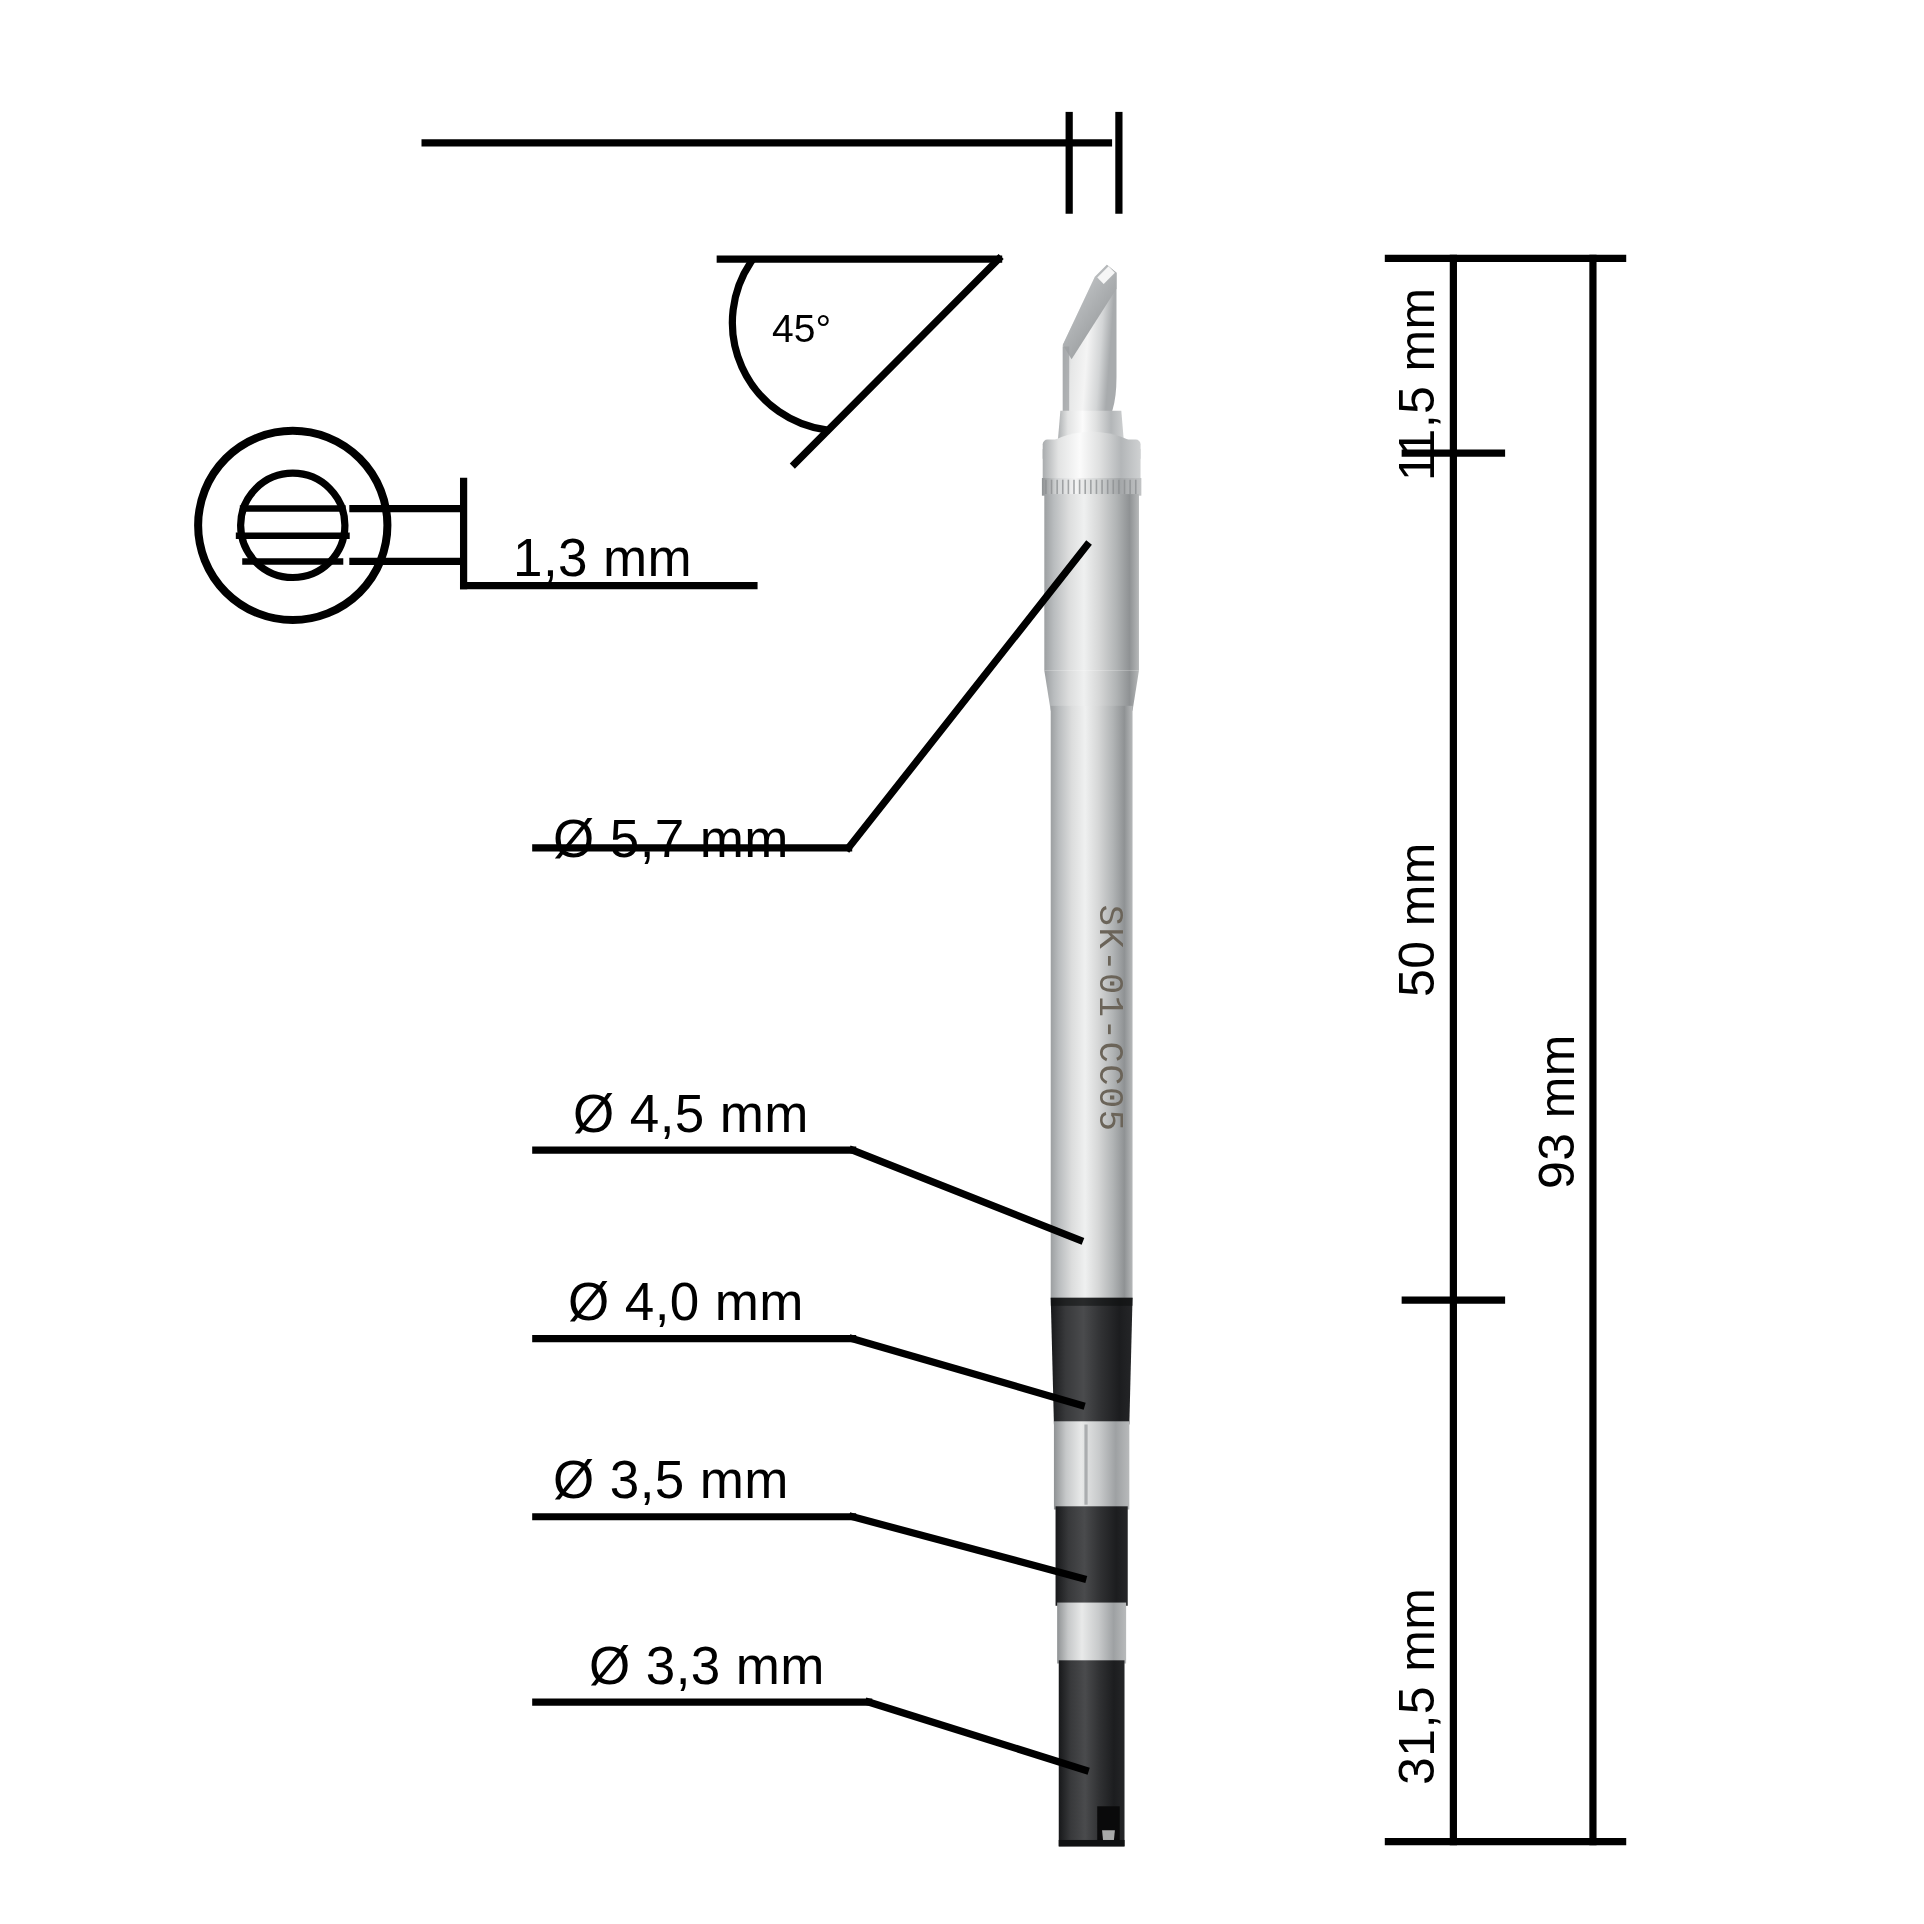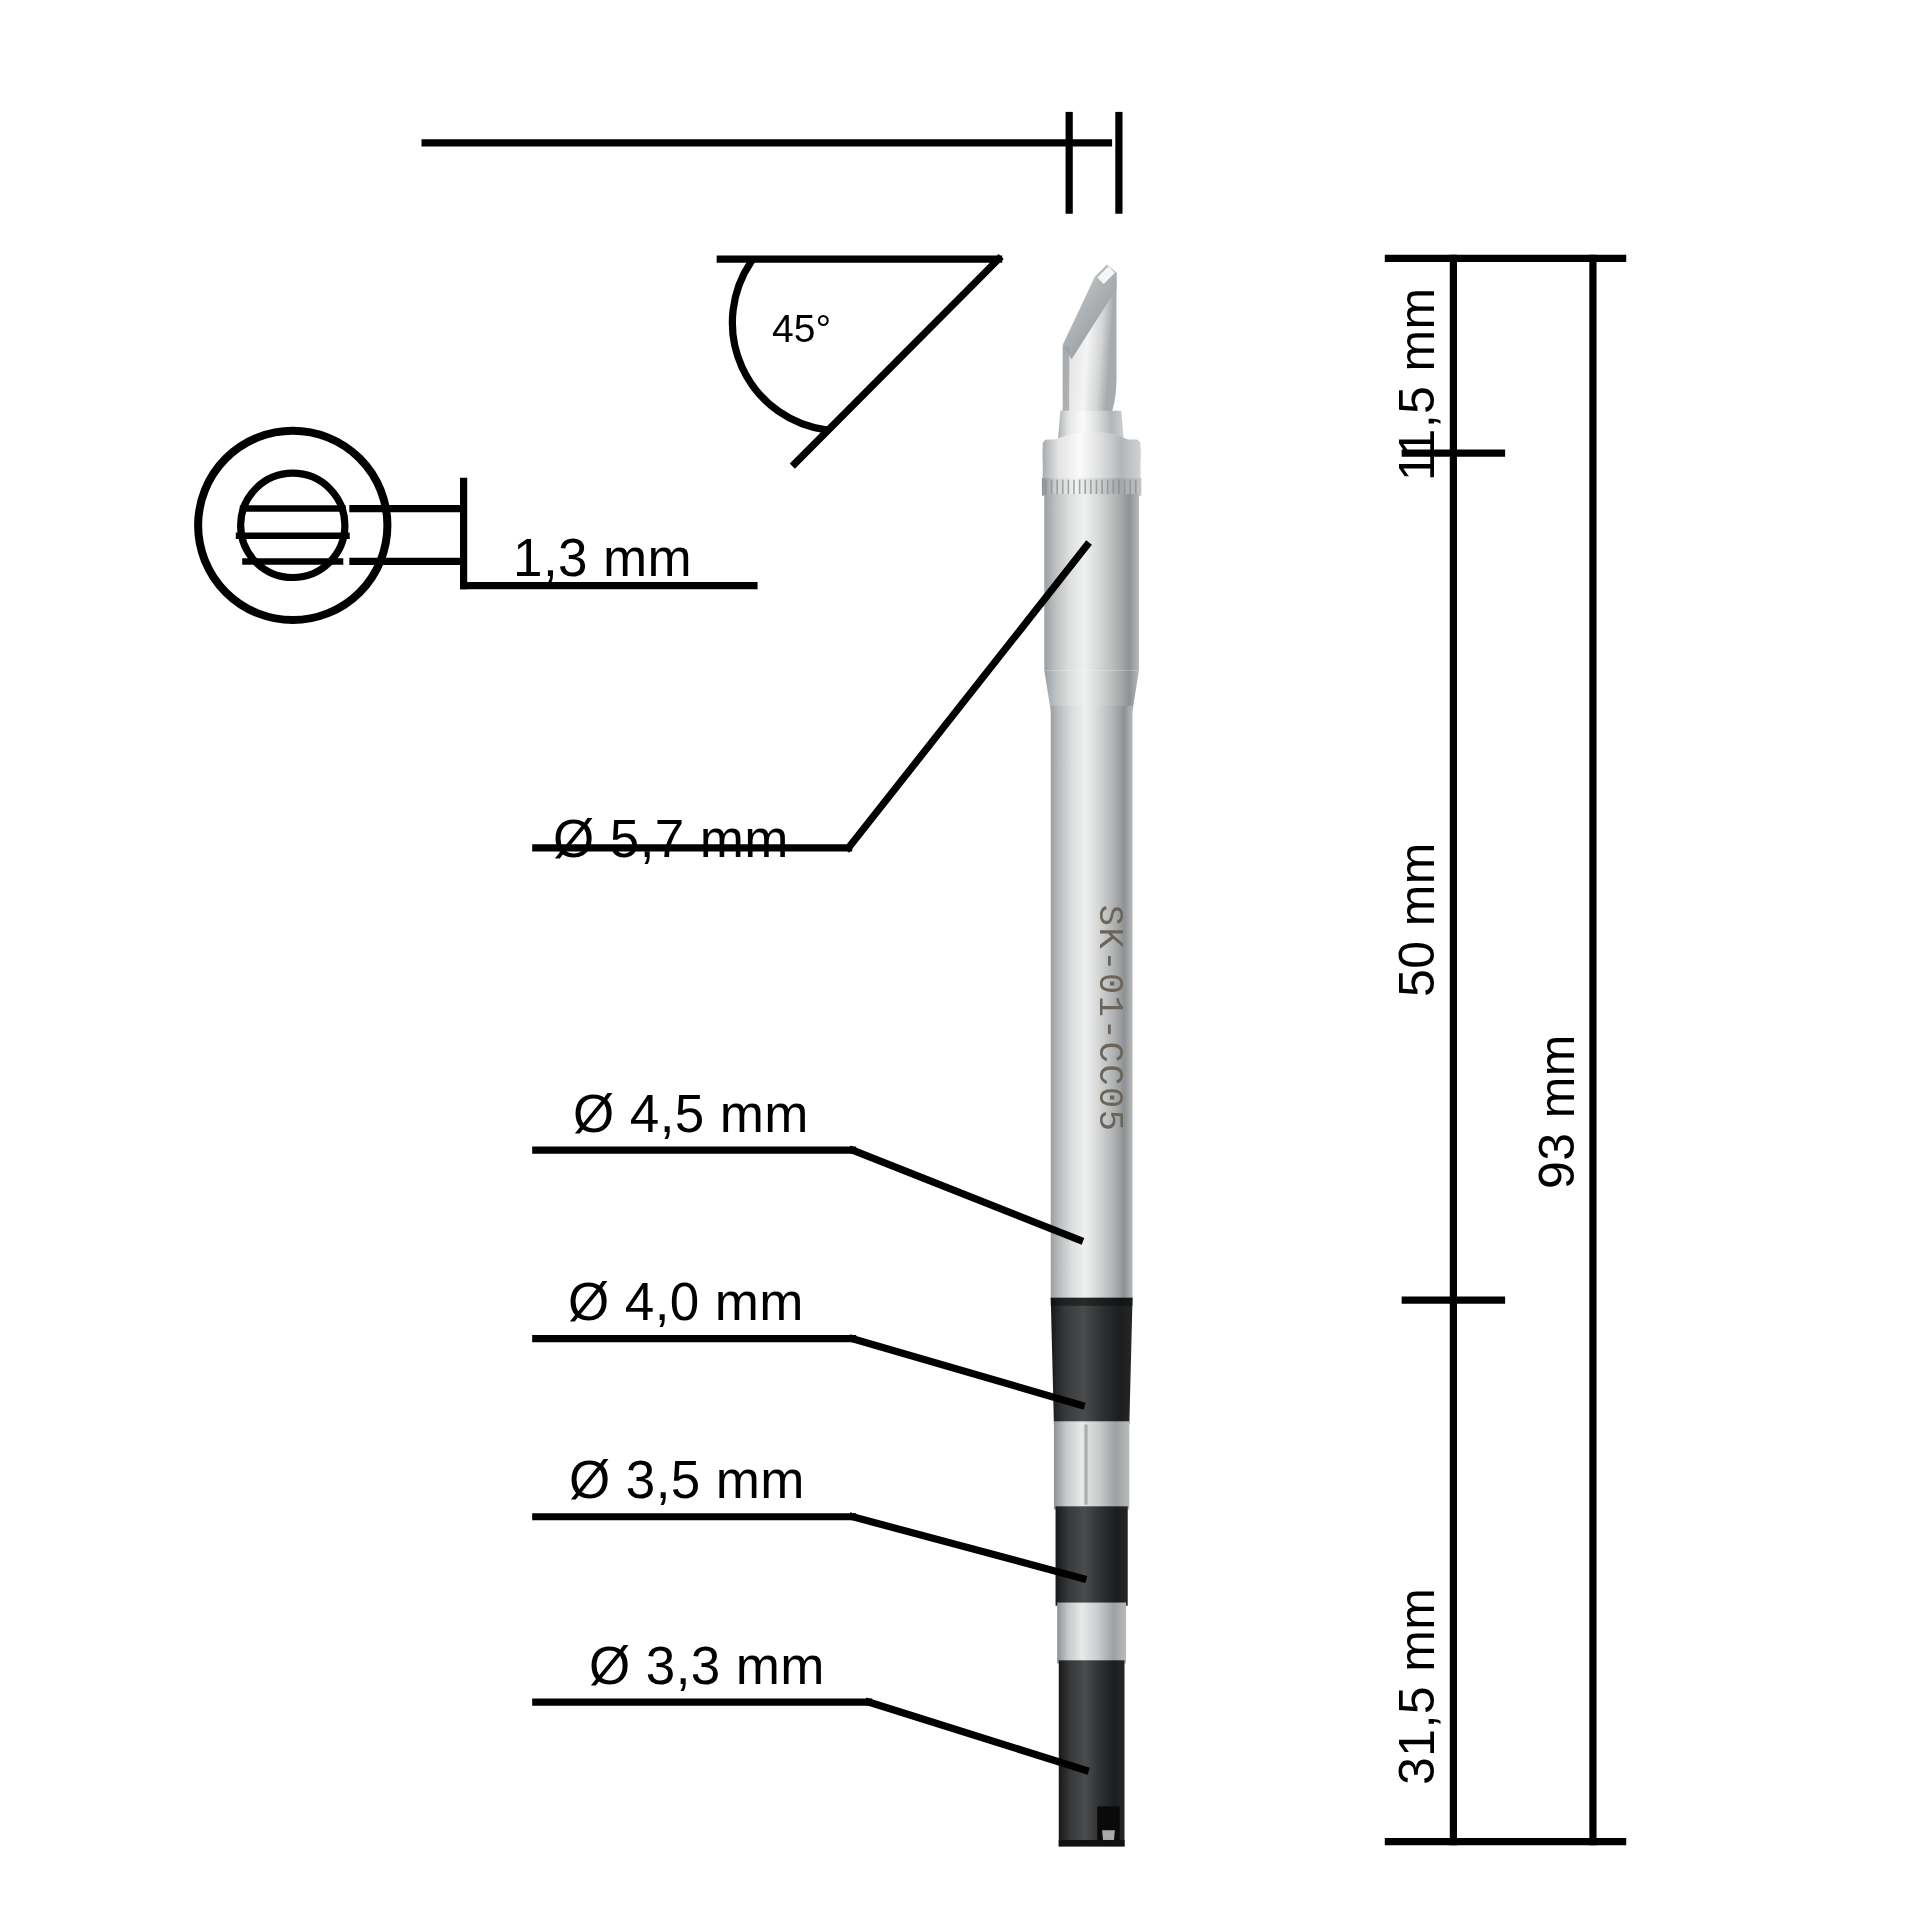--- a/index.html
+++ b/index.html
@@ -224,21 +224,21 @@
   <div class="lbl lbl-angle" style="left:772px; top:309px;">45°</div>
 
   <div class="lbl lbl-h" style="left:513px; top:531px;">1,3 mm</div>
 
   <div class="lbl lbl-h" style="left:553px; top:812px;">Ø 5,7 mm</div>
 
   <div class="lbl lbl-h" style="left:553px; top:1087px;margin-left:20px;">Ø 4,5 mm</div>
 
   <div class="lbl lbl-h" style="left:553px; top:1275px;margin-left:15px;">Ø 4,0 mm</div>
 
-  <div class="lbl lbl-h" style="left:553px; top:1453px;margin-left:16px;">Ø 3,5 mm</div>
+  <div class="lbl lbl-h" style="left:553px; top:1453px;">Ø 3,5 mm</div>
 
   <div class="lbl lbl-h" style="left:553px; top:1639px;margin-left:36px;">Ø 3,3 mm</div>
 
   <div class="lbl lbl-v" style="left:1392px; top:481px;">11,5 mm</div>
 
   <div class="lbl lbl-v" style="left:1392px; top:997px;">50 mm</div>
 
   <div class="lbl lbl-v" style="left:1392px; top:1785px;">31,5 mm</div>
 
   <div class="lbl lbl-v" style="left:1532px; top:1189px;">93 mm</div>

